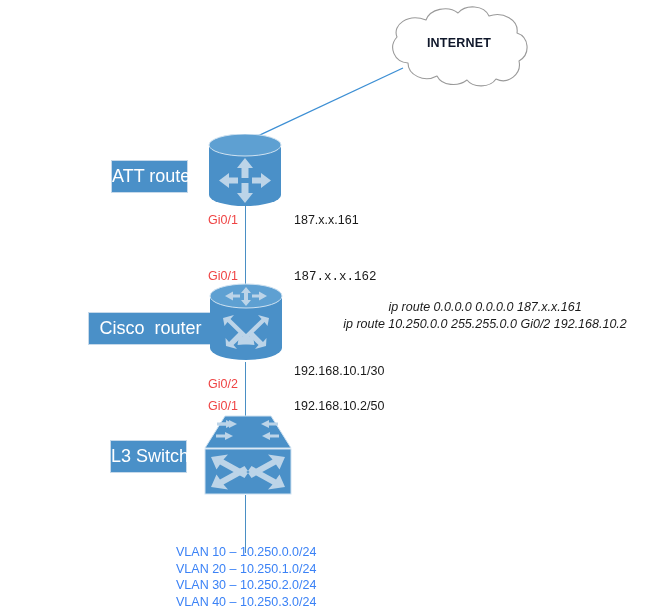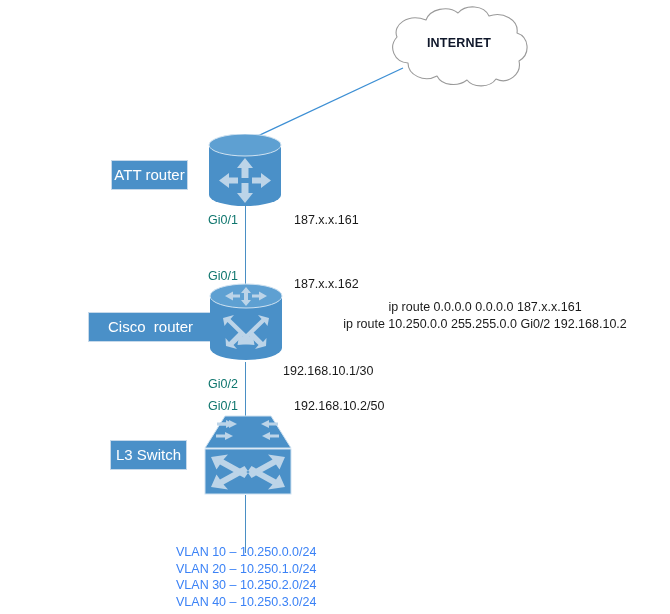--- a/index.html
+++ b/index.html
@@ -21,21 +21,21 @@
     text-align:center;
     font-size:12.5px;font-weight:bold;color:#0f172a;
     letter-spacing:0.2px;
   }
 
   
   .chip{
     background:#4a90c8;
     border:1px solid #c6d9ea;
     color:#ffffff;
-    font-size:15px;
+    font-size:18px;
     text-align:center;
     line-height:1.0;
     padding:6px 0 7px 0;
     white-space:pre;
     box-sizing:border-box;
   }
   #chip-att{left:111px;top:160px;width:77px;}
   #chip-cisco{left:88px;top:312px;width:125px;}
   #chip-l3{left:110px;top:440px;width:77px;}
 
@@ -54,32 +54,32 @@
   
   #line-cloud{left:240px;top:60px;width:170px;height:85px;}
 
   
   #icon-att{left:205px;top:134px;width:80px;height:72px;}
   #icon-cisco{left:207px;top:282px;width:78px;height:80px;}
   #icon-l3{left:203px;top:414px;width:90px;height:82px;}
 
   
   .iface{
-    font-size:12.5px;color:#0f766e;white-space:nowrap;
+    font-size:12.5px;color:#ef4444;white-space:nowrap;
     text-align:right;
   }
   .ipv{
     font-size:12.5px;color:#1a1a1a;white-space:nowrap;margin-left:41px;
   }
   #if-att-name{left:178px;top:213px;width:60px;}
   #if-att-ip{left:253px;top:213px;}
   #if-cisco-up-name{left:178px;top:269px;width:60px;}
-  #if-cisco-up-ip{left:253px;top:277px;}
+  #if-cisco-up-ip{left:253px;top:270px;font-family:Liberation Mono, monospace;}
   #if-cisco-dn-name{left:178px;top:364px;width:60px;margin-top:13px;}
-  #if-cisco-dn-ip{left:242px;top:364px;}
+  #if-cisco-dn-ip{left:253px;top:364px;}
   #if-l3-name{left:178px;top:399px;width:60px;}
   #if-l3-ip{left:253px;top:399px;}
 
   #routes-cisco{
     left:320px;top:299px;width:330px;
     font-size:12.5px;color:#1a1a1a;
     text-align:center;line-height:17px;
     white-space:nowrap;
   }
   #route-l3{
@@ -155,21 +155,21 @@
     <g fill="#bcd4e8">
       <path d="M16 36 L27 33 L23.5 37 L42 55 L45.5 51 L47.5 63 L35.5 62 L39 58 L20.5 40 L17.5 44 Z"></path>
       <path d="M62 36 L51 33 L54.5 37 L36 55 L32.5 51 L30.5 63 L42.5 62 L39 58 L57.5 40 L60.5 44 Z"></path>
       <path d="M62 66 L51 69 L54.5 65 L44 55 L39 60 L44 65 L30.5 64 L32 50 L36 55 Z" opacity="0"></path>
       <path d="M16 66 L27 69 L23.5 65 L34 55 L39 60 L34 65 L47.5 64 L46 50 L42 55 Z" opacity="0"></path>
       <path d="M19 64 L30 67 L26.5 63 L37 53 L33 49 L22 60 L18.5 56 Z"></path>
       <path d="M59 64 L48 67 L51.5 63 L41 53 L45 49 L56 60 L59.5 56 Z"></path>
     </g>
   </svg>
 
-  <div class="abs" id="routes-cisco" style="white-space:pre;">ip route 0.0.0.0 0.0.0.0 187.x.x.161
+  <div class="abs" id="routes-cisco" style="white-space:pre;font-style:italic;">ip route 0.0.0.0 0.0.0.0 187.x.x.161
 ip route 10.250.0.0 255.255.0.0 Gi0/2 192.168.10.2</div>
 
   <div class="abs iface" id="if-cisco-dn-name">Gi0/2</div>
   <div class="abs tick" id="tick-c"></div>
   <div class="abs ipv" id="if-cisco-dn-ip">192.168.10.1/30</div>
 
   <div class="abs vline" id="line-cisco-l3"></div>
 
   <div class="abs iface" id="if-l3-name">Gi0/1</div>
   <div class="abs tick" id="tick-d"></div>

